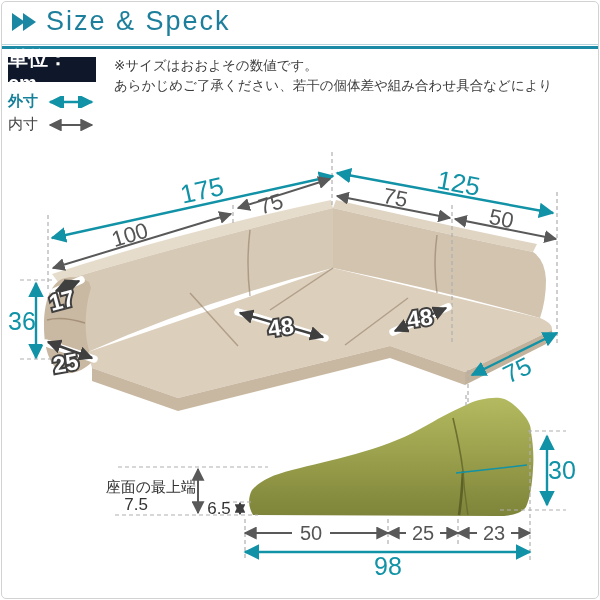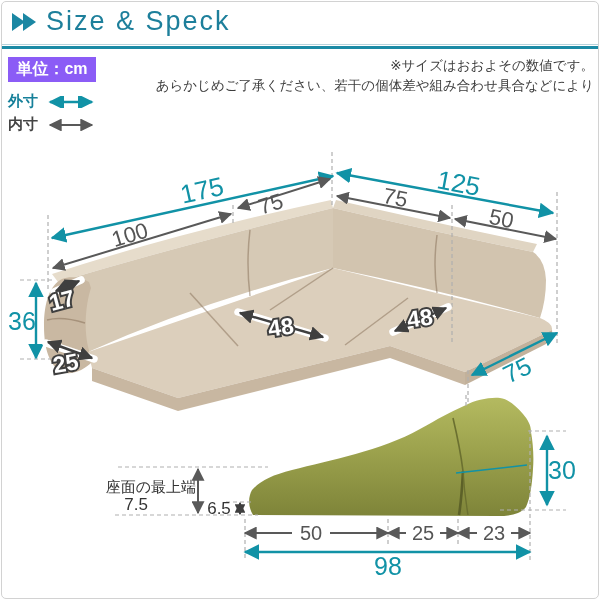--- a/index.html
+++ b/index.html
@@ -8,27 +8,27 @@
   .frame{position:absolute;inset:1px;border:1px solid #d2d2d2;border-radius:5px;pointer-events:none;}
   
   .header{position:absolute;left:0;top:0;width:600px;height:43px;display:flex;align-items:center;padding-left:12px;box-sizing:border-box;}
   .hdr-icons{display:flex;align-items:center;margin-right:10px;}
   .tri{width:0;height:0;border-left:13px solid #1b87a3;border-top:9px solid transparent;border-bottom:9px solid transparent;}
   .tri+.tri{margin-left:-2px;}
   .title{font-size:27px;color:#1d7f9b;letter-spacing:2px;}
   .rule-light{position:absolute;left:2px;top:44px;width:596px;height:1px;background:#b7d3dc;}
   .rule-teal{position:absolute;left:2px;top:46px;width:596px;height:3px;background:#1b8aa5;}
   
-  .unit-box{position:absolute;left:8px;top:57px;width:88px;height:25px;background:#8b5cf6;color:#fff;
-            font-size:16px;font-weight:bold;display:flex;align-items:center;justify-content:center;}
-  .legend-row{position:absolute;display:flex;align-items:center;gap:6px;font-size:15px;font-weight:bold;}
+  .unit-box{position:absolute;left:8px;top:57px;width:88px;height:25px;background:#0f172a;color:#fff;
+            font-size:20px;font-weight:bold;display:flex;align-items:center;justify-content:center;}
+  .legend-row{position:absolute;display:flex;align-items:center;gap:6px;font-size:15px;}
   .legend-outer{left:8px;top:92px;color:#16809a;font-weight:bold;}
   .legend-inner{left:8px;top:115px;color:#444;}
   
-  .notes{position:absolute;left:114px;top:56px;width:480px;font-size:13.5px;color:#3d3d3d;line-height:20px;text-align:right;}
+  .notes{position:absolute;left:114px;top:56px;width:480px;font-size:13.5px;color:#3d3d3d;line-height:20px;}
   
   .diag{position:absolute;left:0;pointer-events:none;}
   .d-top{top:140px;}
   .d-bottom{top:395px;}
   text{font-family:"Liberation Sans","DejaVu Sans",sans-serif;}
   .t-teal{fill:#1192a6;font-size:25px;}
   .t-teal-lg{fill:#1192a6;font-size:26px;}
   .t-gray{fill:#555;font-size:22px;}
   .t-gray-sm{fill:#555;font-size:20px;}
   .t-white{fill:#fff;font-size:23px;font-weight:bold;stroke:#3f3f3f;stroke-width:4px;paint-order:stroke;}

